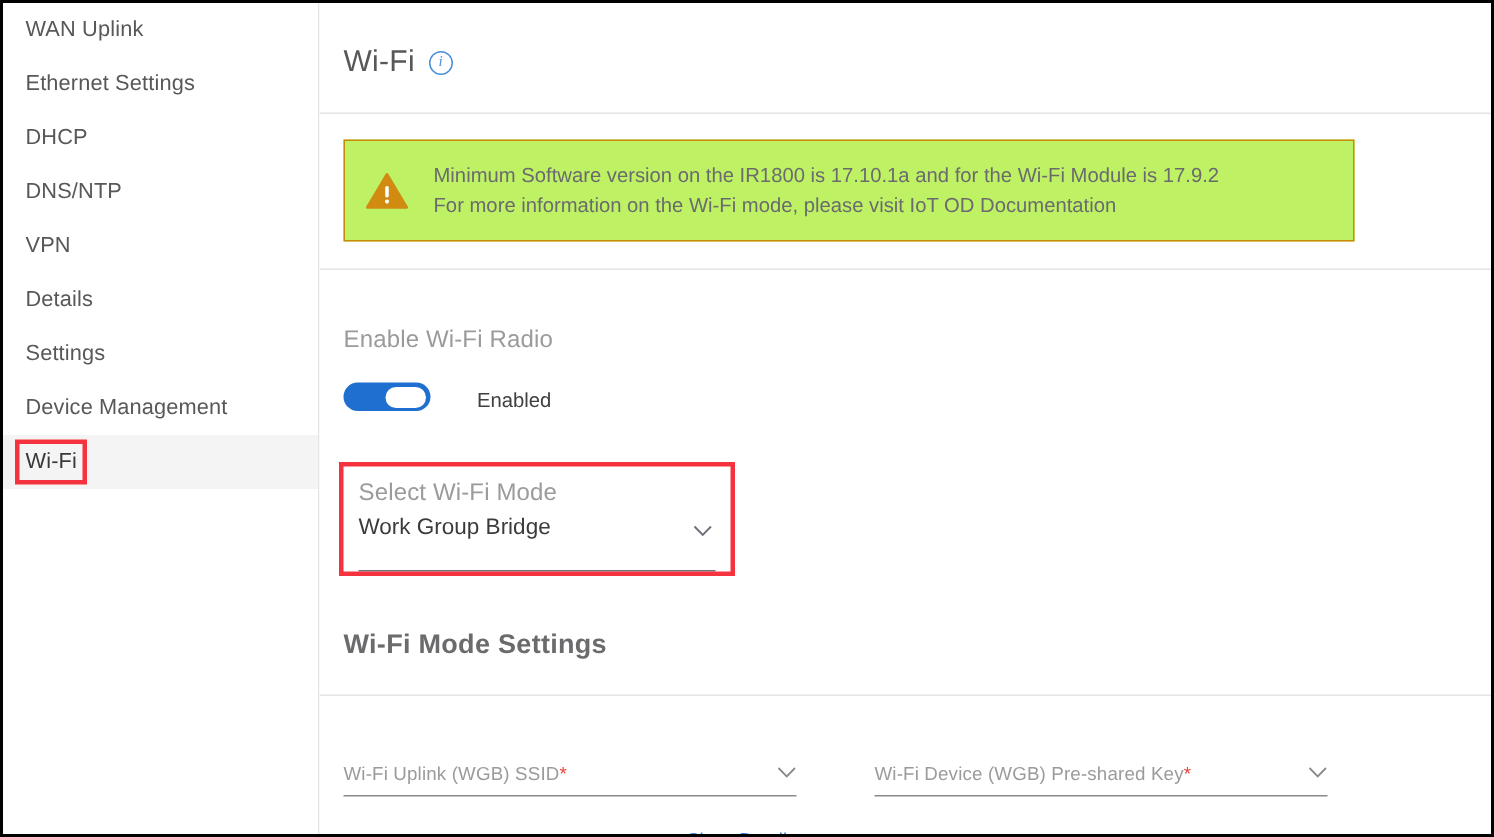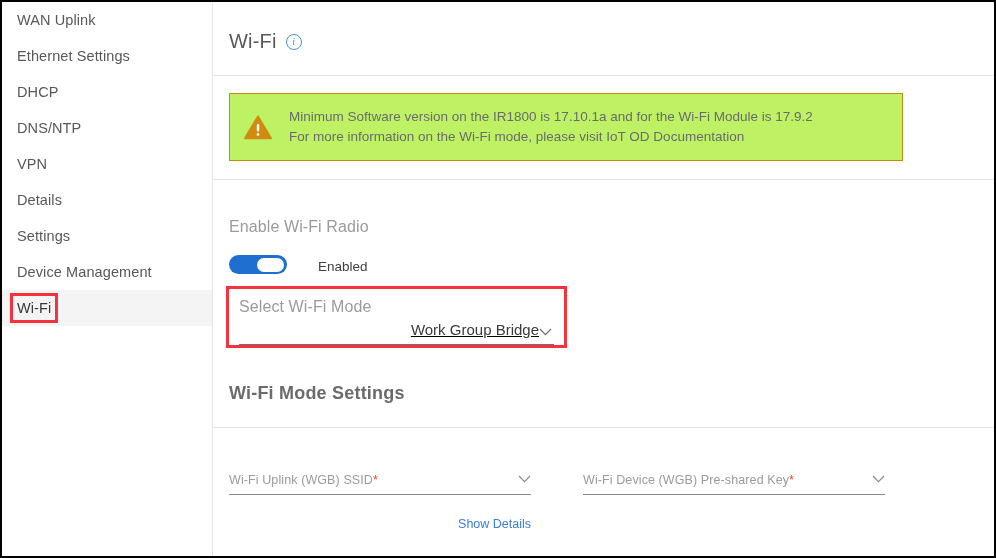--- a/index.html
+++ b/index.html
@@ -153,35 +153,34 @@
     background: #ffffff;
   }
   .toggle-state {
     font-size: 13.5px;
     color: #404043;
   }
 
   
   .select-annotated {
     position: relative;
-    margin-top: 15px;
-    width: 335px;
+    margin-top: 37px;
+    width: 258px;
     outline: 3px solid #f5333f;
   }
   .select-box {
     padding: 9px 10px 0 10px;
     box-sizing: border-box;
   }
   .select-value-row {
     display: flex;
     align-items: flex-end;
-    justify-content: flex-end;
+    justify-content: space-between;
     border-bottom: 1.4px solid #6d7278;
-    padding: 5px 2px 6px 0;
-    text-decoration: underline;
+    padding: 5px 2px 20px 0;
   }
   .select-value {
     font-size: 15px;
     color: #3b3b3e;
   }
   .chev {
     width: 13px;
     height: 8px;
     flex: 0 0 auto;
     margin-bottom: 2px;

